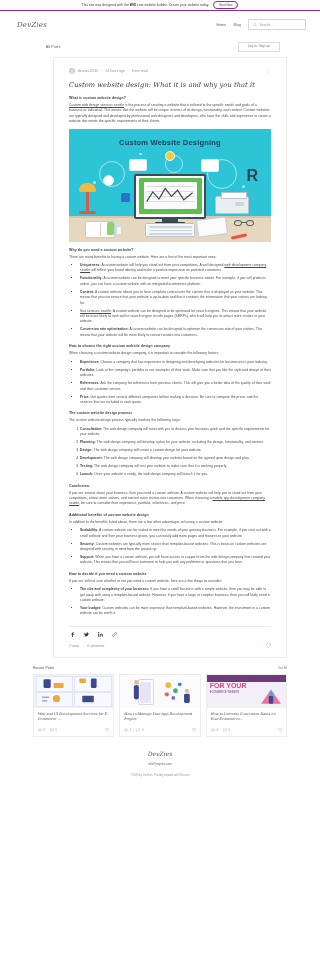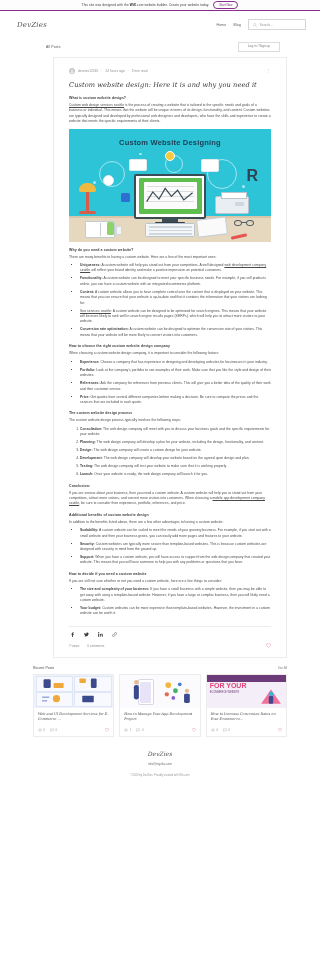--- a/index.html
+++ b/index.html
@@ -307,21 +307,21 @@
       </span>
       <span class="meta-text">devzies12345</span>
       <span class="meta-text">·</span>
       <span class="meta-text">24 hours ago</span>
       <span class="meta-text">·</span>
       <span class="meta-text">3 min read</span>
     </div>
     <span class="more-dots">⋮</span>
   </div>
 
-  <div class="post-title">Custom website design: Here it is and why you need it</div>
+  <div class="post-title">Custom website design: What it is and why you that it</div>
 
   <h3 class="sec">What is custom website design?</h3>
   <p class="body"><a class="inl" href="#">Custom web design services seattle</a><span> is the process of creating a website that is tailored to the specific needs and goals of a business or individual. This means that the website will be unique in terms of its design, functionality, and content. Custom websites are typically designed and developed by professional web designers and developers, who have the skills and experience to create a website that meets the specific requirements of their clients.</span></p>
 
   <div class="hero">
     <div class="hero-title">Custom Website Designing</div>
     <div class="ring" style="left:30px;top:32px;width:26px;height:26px;"></div>
     <div class="ring" style="right:34px;top:30px;width:30px;height:30px;"></div>
     <div class="ring" style="left:96px;top:26px;width:18px;height:18px;"></div>
     <div class="dot-s" style="left:24px;top:52px;width:3px;height:3px;"></div>

